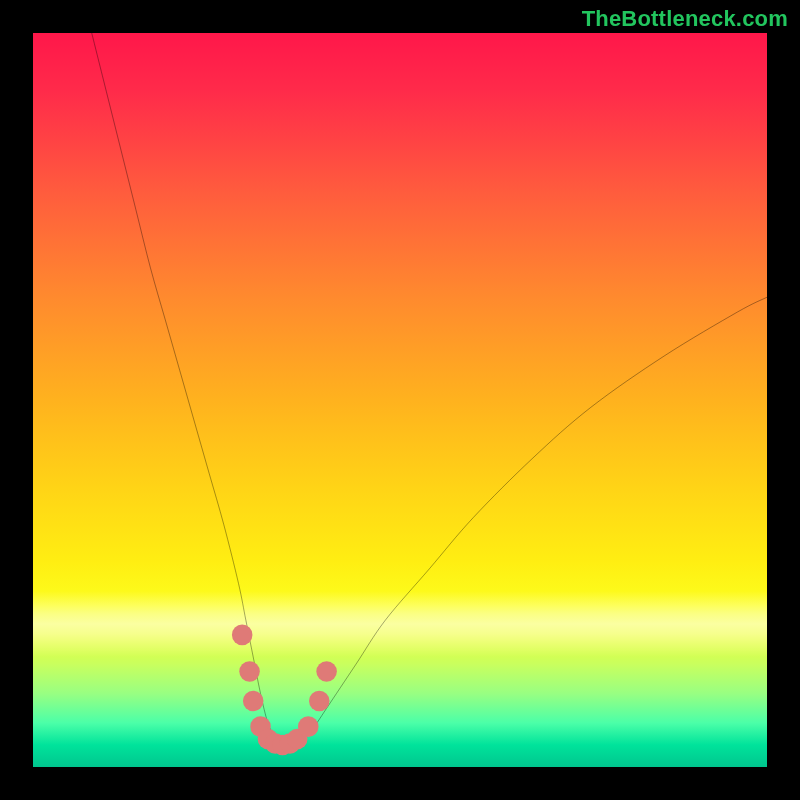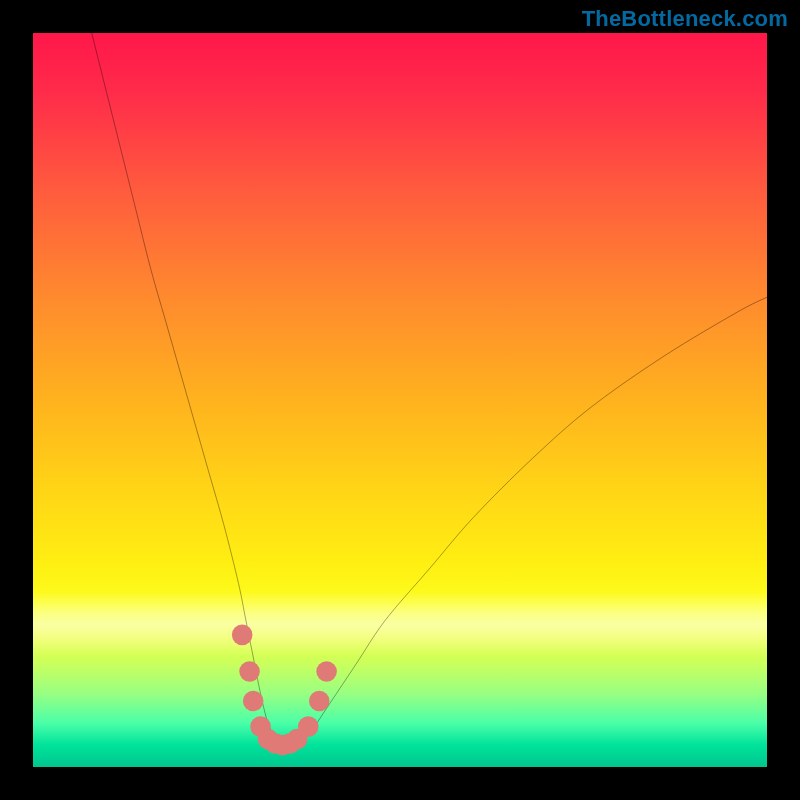--- a/index.html
+++ b/index.html
@@ -14,21 +14,21 @@
   .stage {
     position: relative;
     width: 800px;
     height: 800px;
     background: #000;
   }
   .watermark {
     position: absolute;
     top: 6px;
     right: 12px;
-    color: #0369a1;
+    color: #22c55e;
     font-size: 22px;
     font-weight: 600;
     letter-spacing: 0.2px;
     z-index: 30;
   }
   .plot-area {
     position: absolute;
     left: 33px;
     top: 33px;
     width: 734px;

